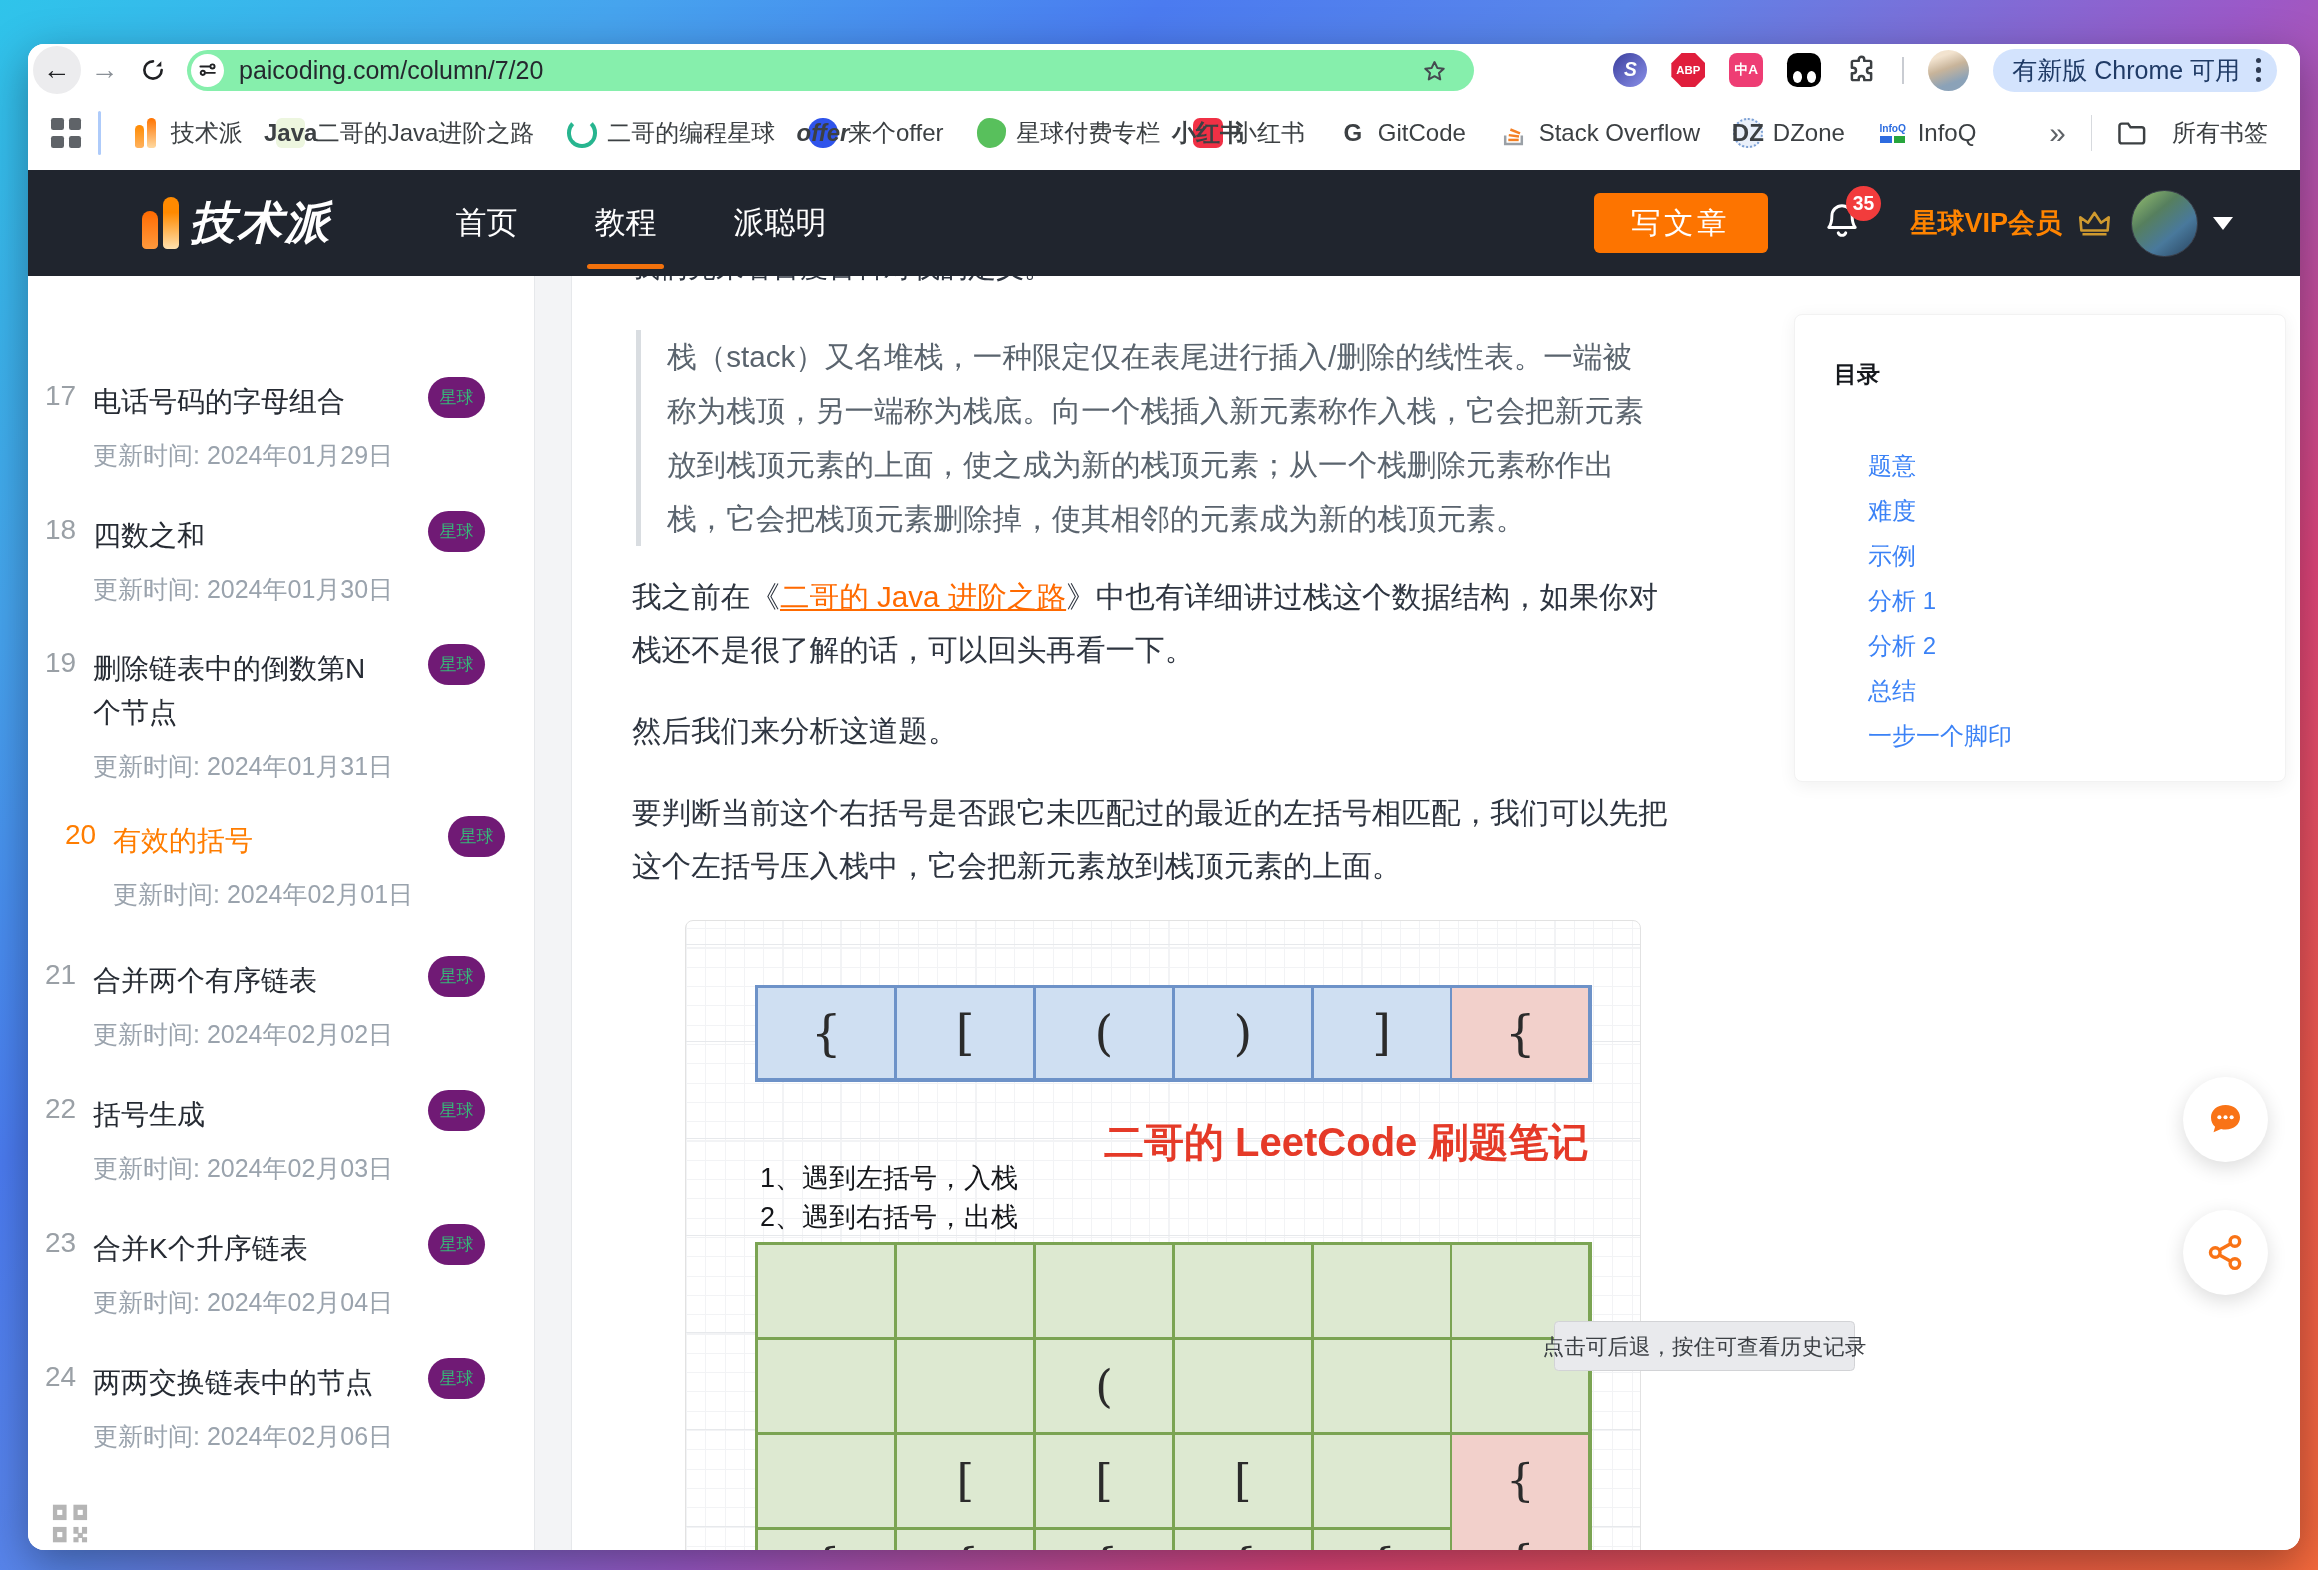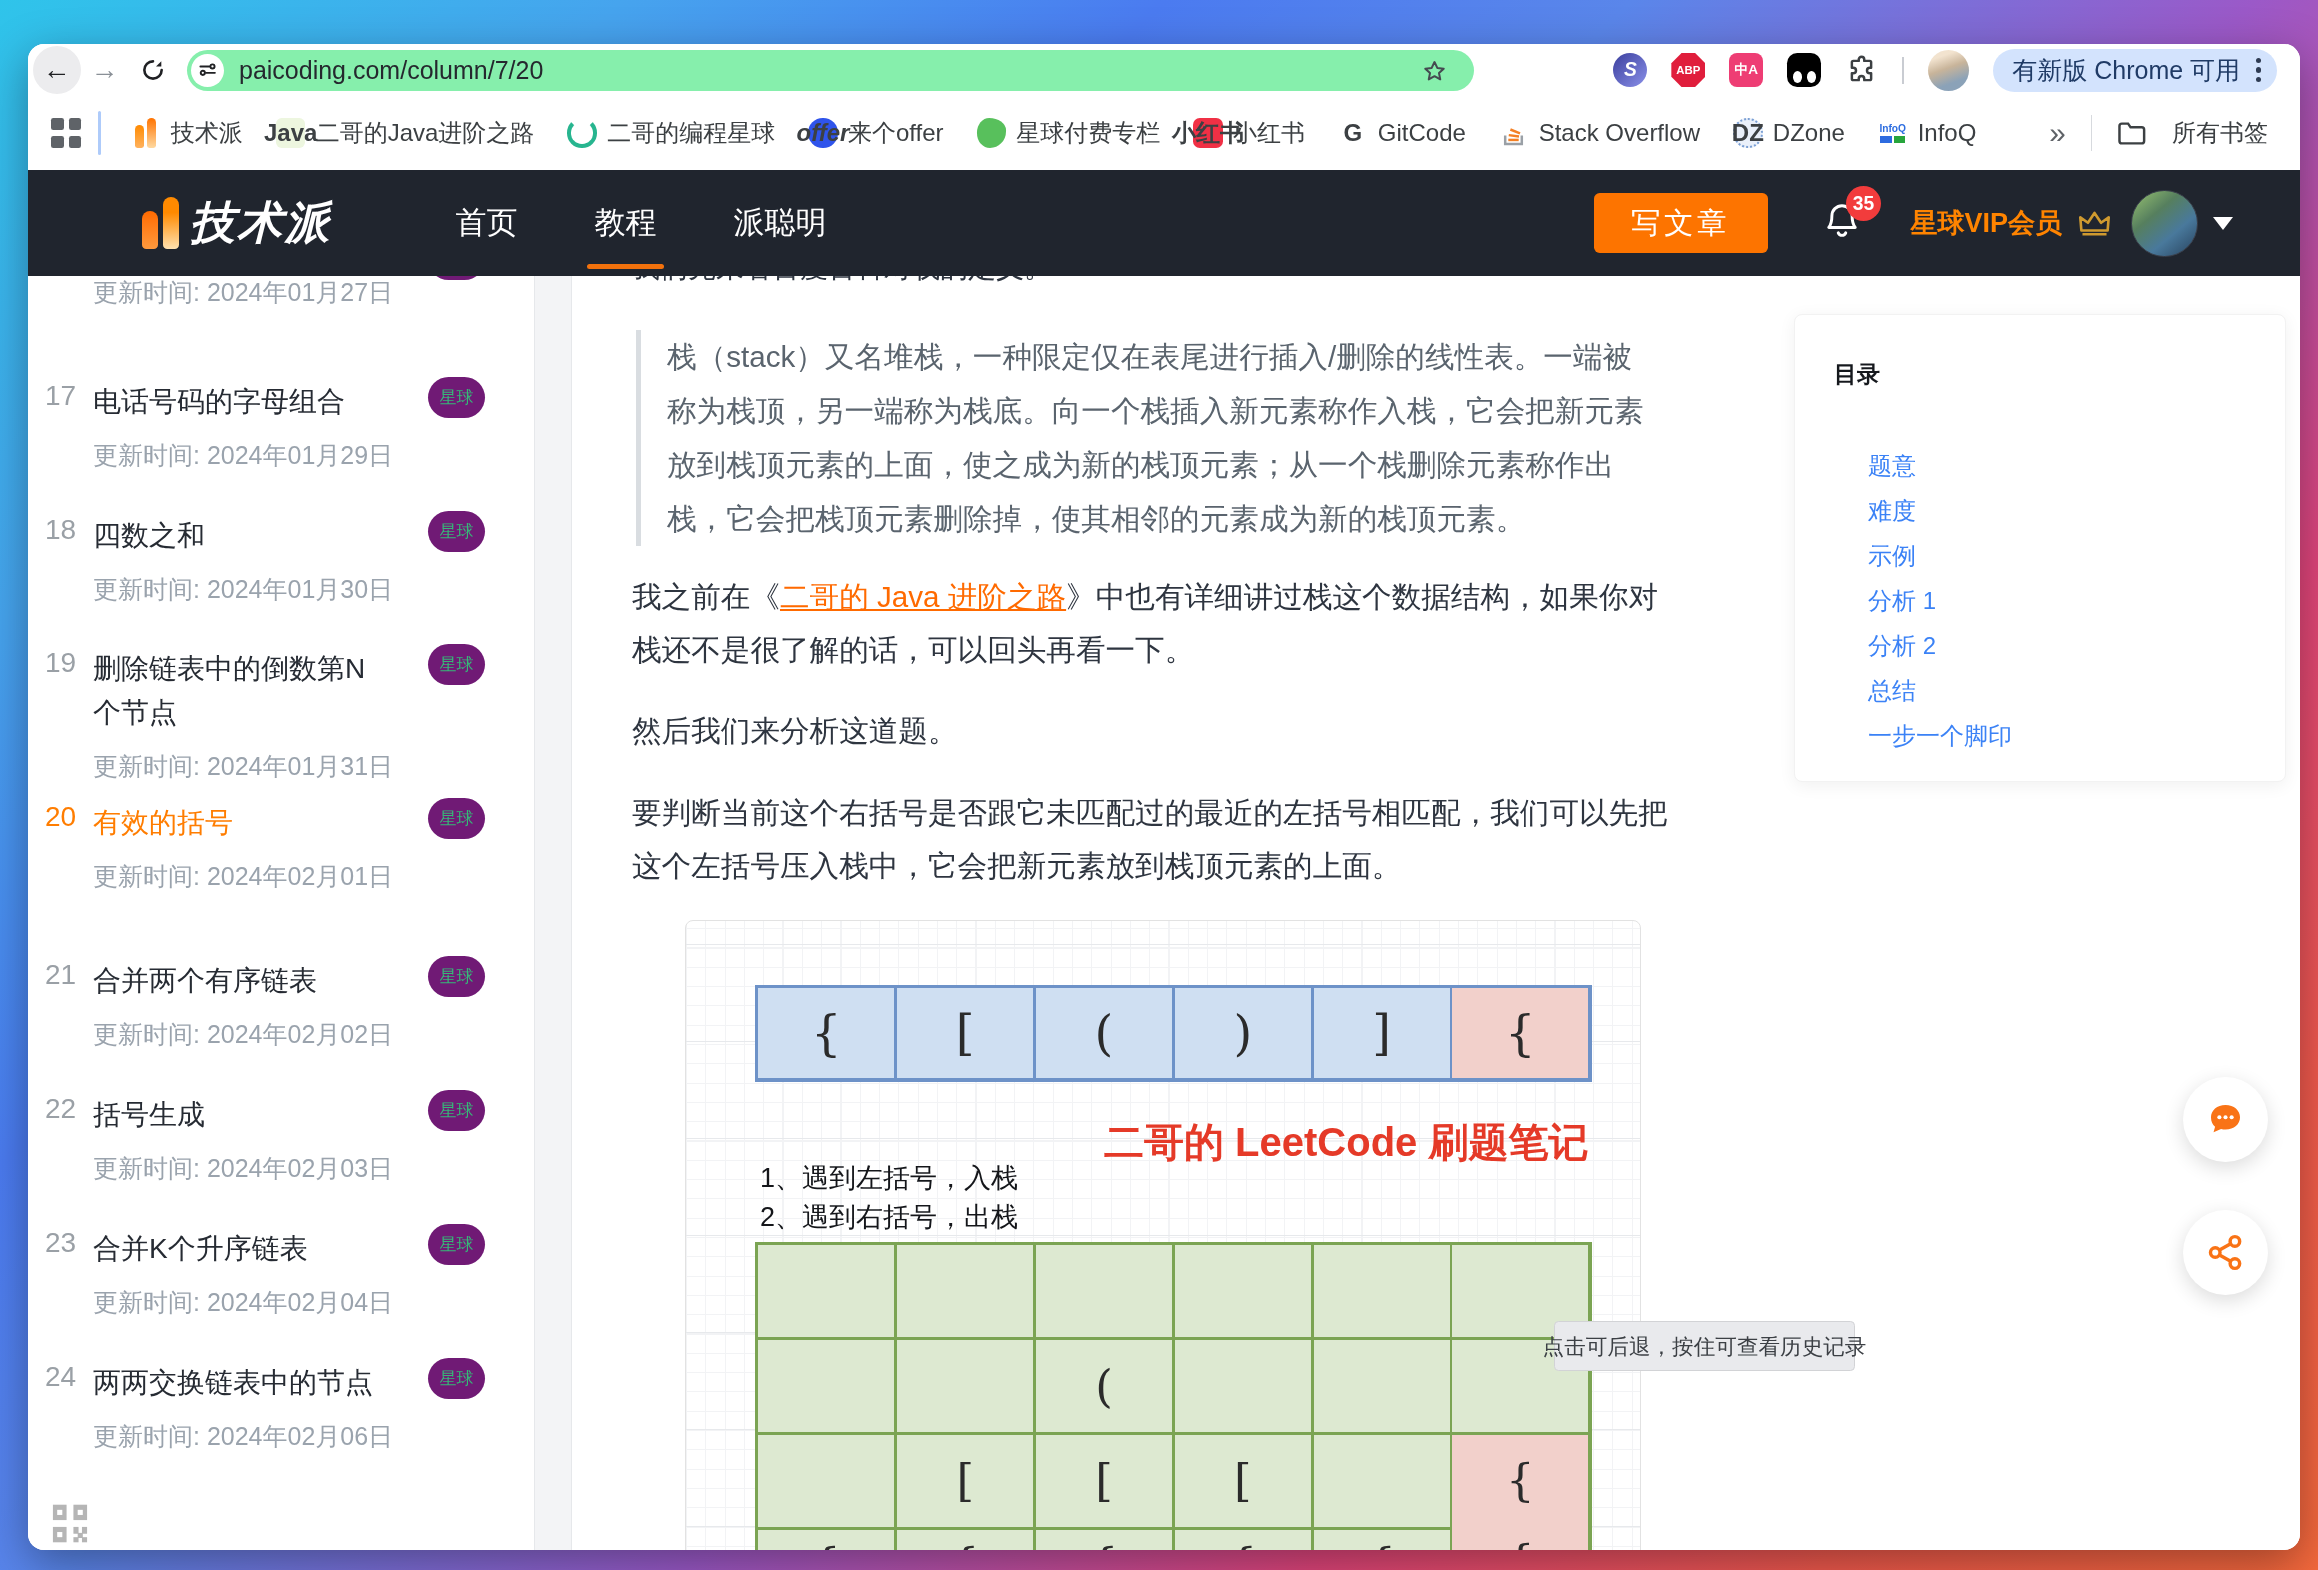--- a/index.html
+++ b/index.html
@@ -318,26 +318,20 @@
             <line x1="5" y1="23.5" x2="27" y2="23.5" stroke="#cf9a2f" stroke-width="2.4"></line>
           </svg>
         <div class="hdr-avatar"></div>
         <div class="caret"></div>
       </div>
     </div>
 
     <div class="content">
 
       <div class="sidebar">
-        <div class="s-item" style="top:-34px;">
-          <div class="s-line1">
-              <span class="s-badge">星球</span>
-            </div>
-          <div class="s-date" style="margin-top:34px;">更新时间: 2024年01月27日</div>
-        </div>
         <div class="s-item" style="top:104px;">
           <div class="s-line1">
               <span class="s-num">17</span>
               <span class="s-title">电话号码的字母组合</span>
               <span class="s-badge">星球</span>
             </div>
           <div class="s-date">更新时间: 2024年01月29日</div>
         </div>
         <div class="s-item" style="top:238px;">
           <div class="s-line1">
@@ -348,21 +342,21 @@
           <div class="s-date">更新时间: 2024年01月30日</div>
         </div>
         <div class="s-item" style="top:371px;">
           <div class="s-line1">
               <span class="s-num">19</span>
               <span class="s-title">删除链表中的倒数第N个节点</span>
               <span class="s-badge">星球</span>
             </div>
           <div class="s-date">更新时间: 2024年01月31日</div>
         </div>
-        <div class="s-item active" style="top:525px;">
+        <div class="s-item active" style="top:543px;margin-left:20px;">
           <div class="s-line1">
               <span class="s-num">20</span>
               <span class="s-title">有效的括号</span>
               <span class="s-badge">星球</span>
             </div>
           <div class="s-date">更新时间: 2024年02月01日</div>
         </div>
         <div class="s-item" style="top:683px;">
           <div class="s-line1">
               <span class="s-num">21</span>

